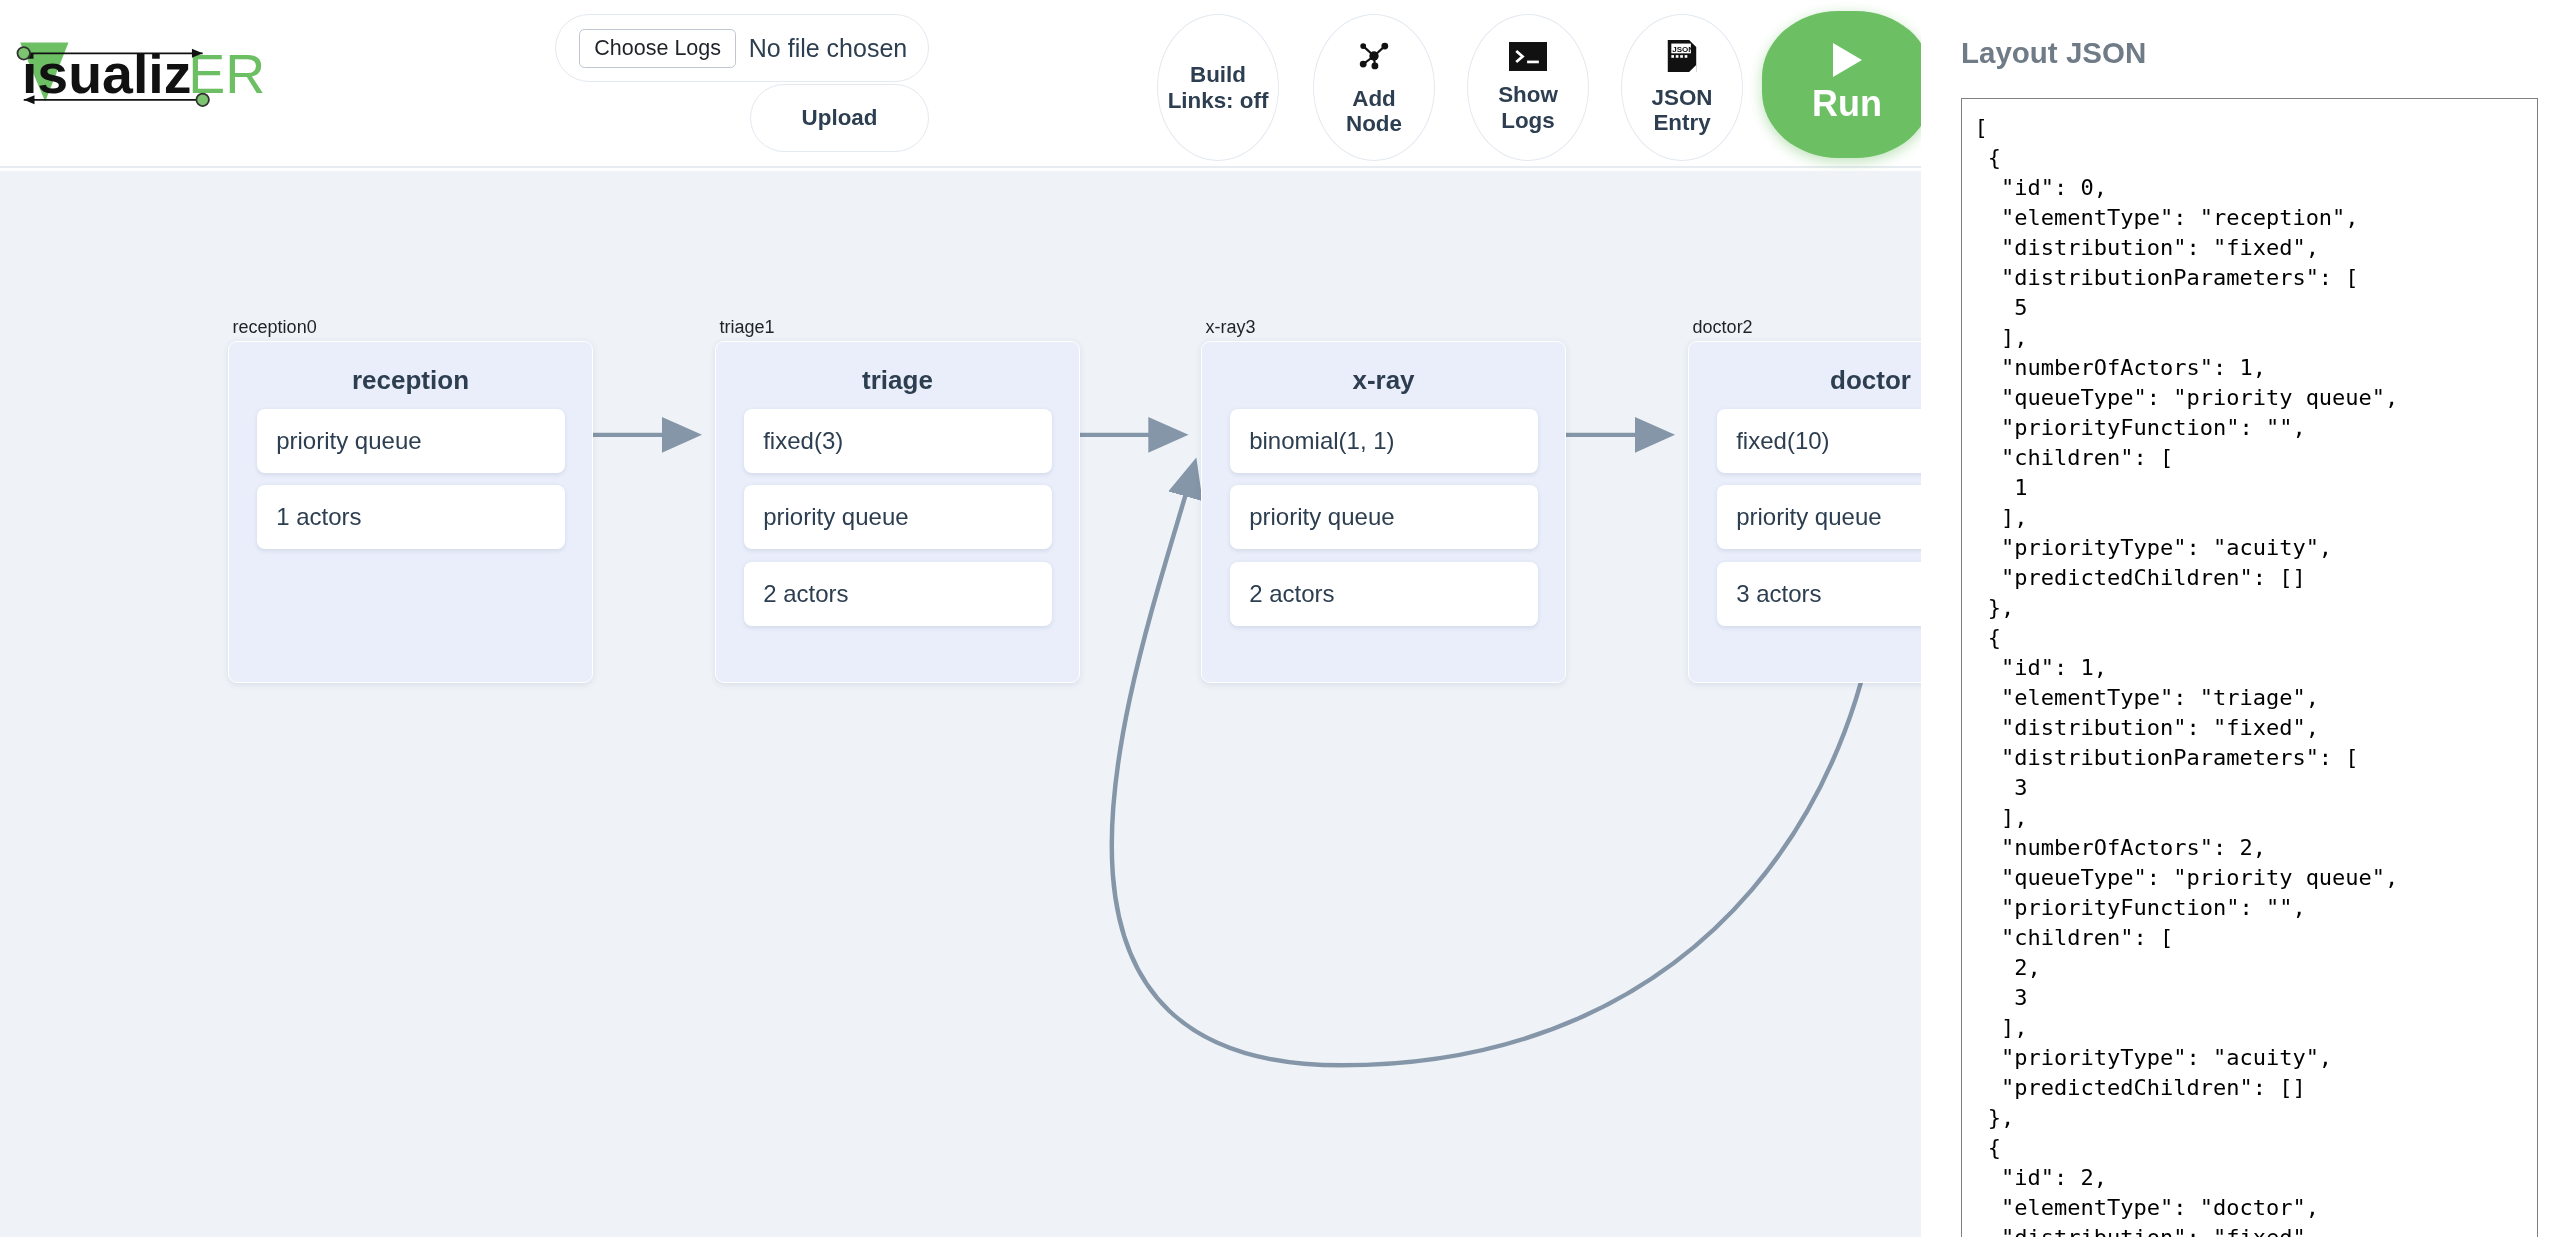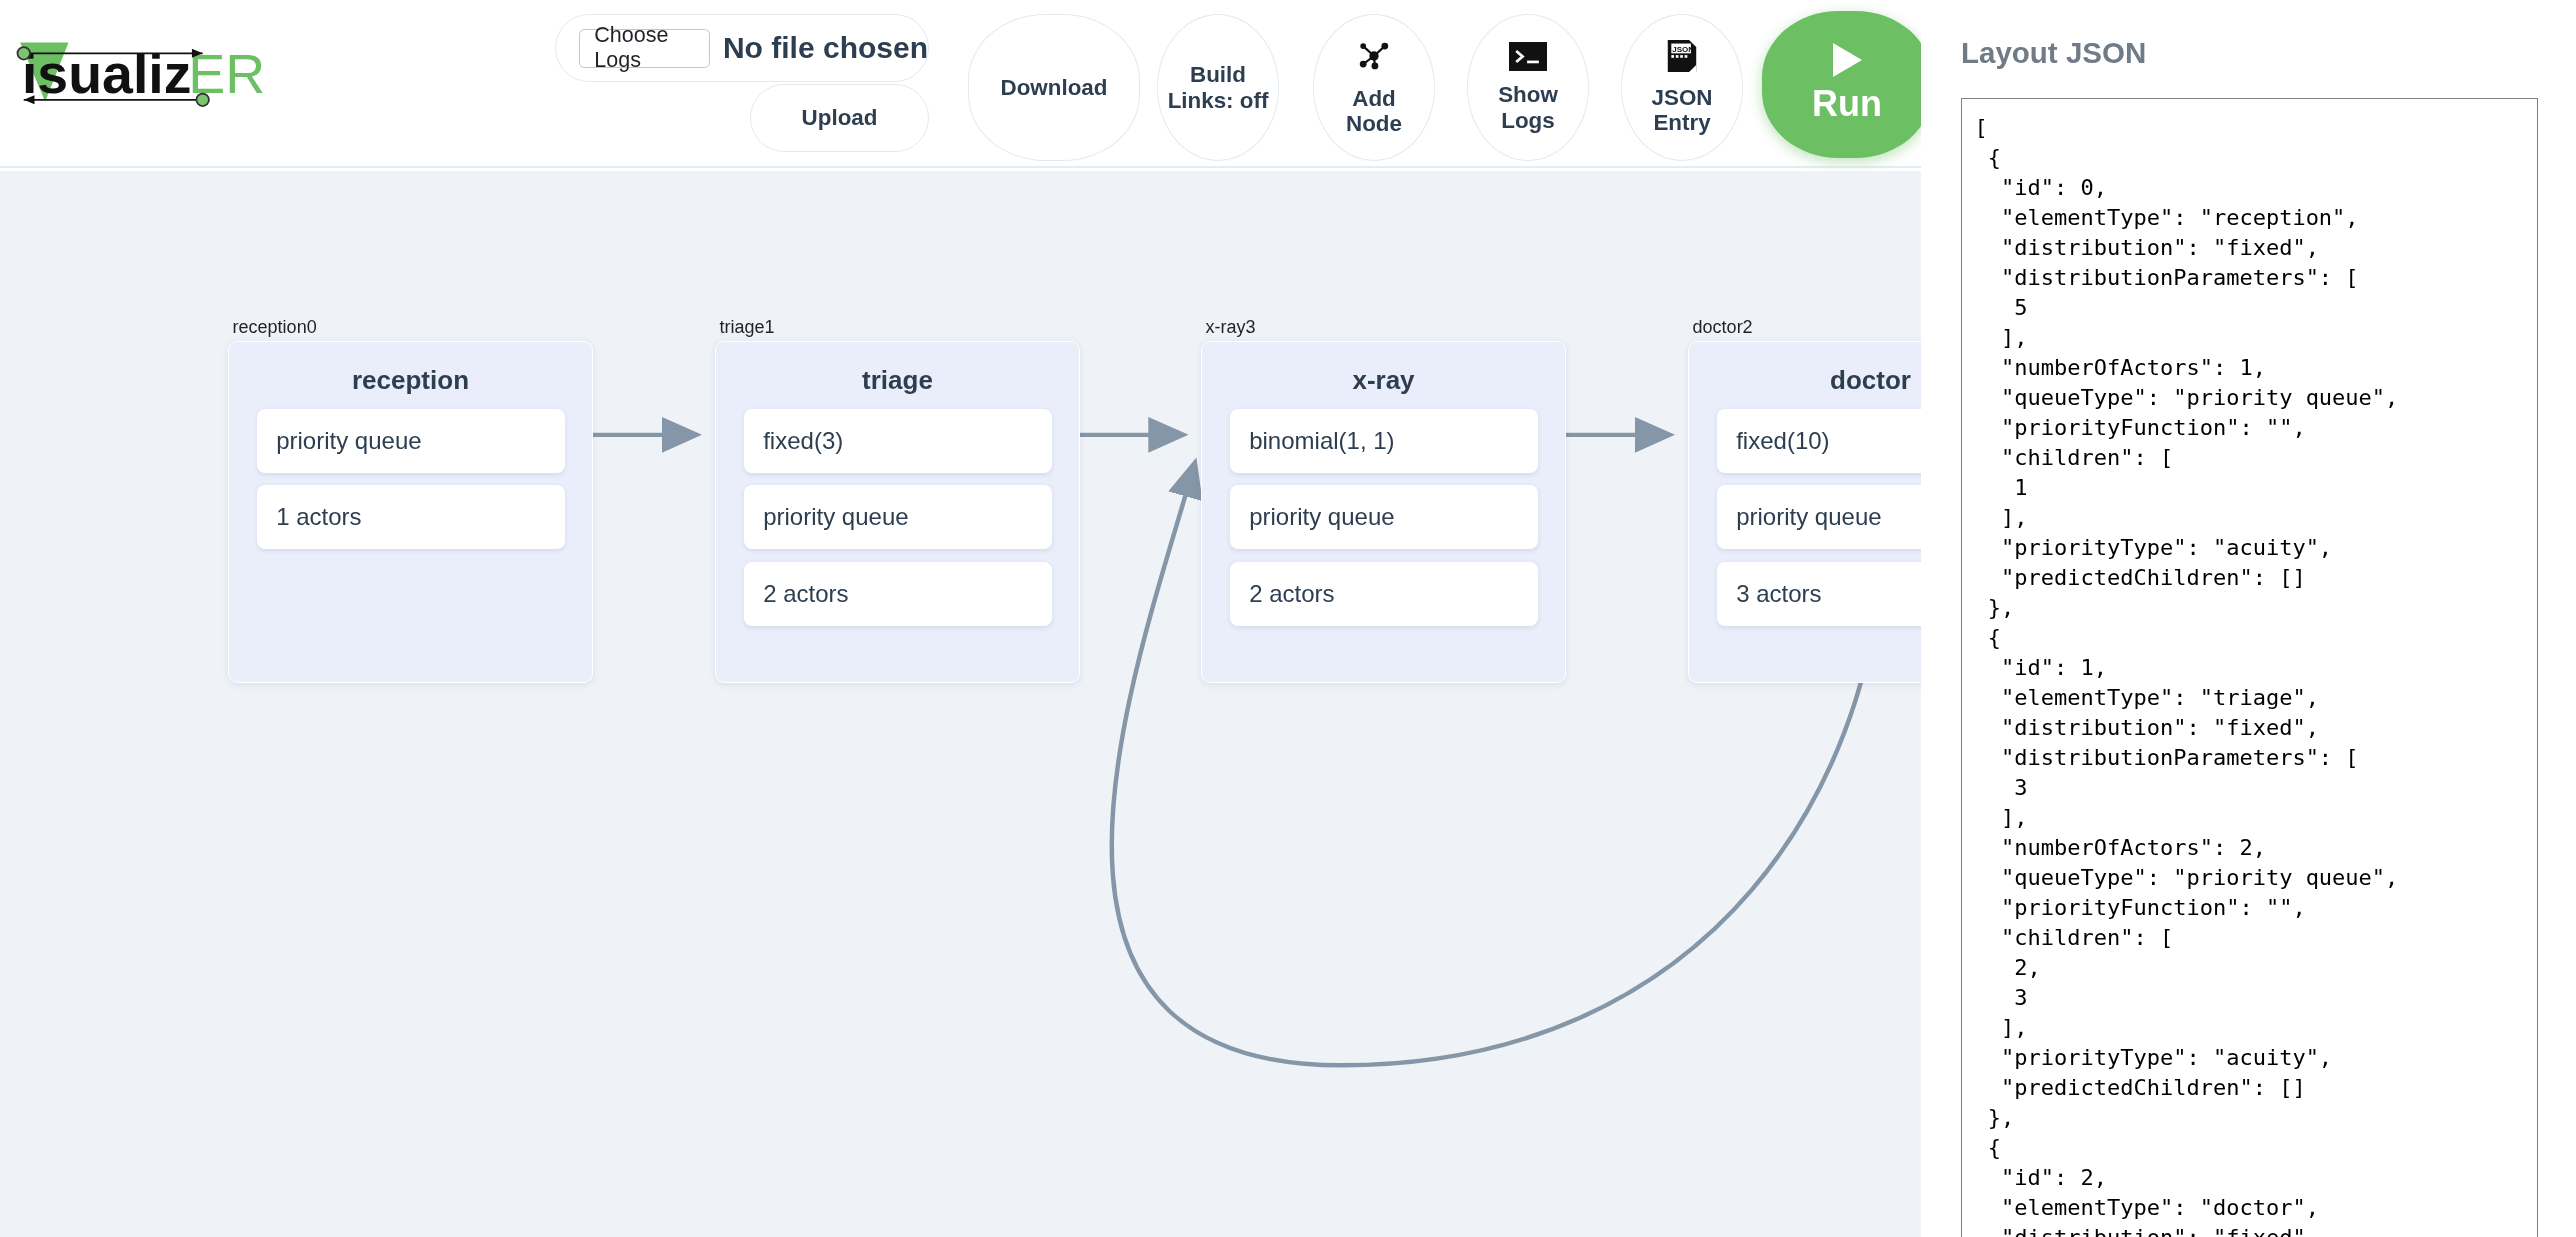--- a/index.html
+++ b/index.html
@@ -51,22 +51,22 @@
     border-radius: 5.4px;
     background: #fff;
     font-family: "Liberation Sans", sans-serif;
     font-size: 21.5px;
     color: #1f2328;
     display: flex; align-items: center;
     cursor: pointer;
   }
   #no-file-label {
     margin-left: 12.5px;
-    font-size: 30px;
-    font-weight: bold;
+    font-size: 25px;
+    font-weight: normal;
     color: #2c3e50;
     white-space: nowrap;
   }
   #upload-btn {
     position: absolute; left: 750px; top: 84px;
     width: 179px; height: 68px;
     border: 1.8px solid #e3e9f0;
     border-radius: 36px;
     background: #fff;
     font-family: "Liberation Sans", sans-serif;
@@ -223,23 +223,20 @@
         </svg>
       </div>
 
       <div id="file-pill">
         <div id="choose-file-btn">Choose Logs</div>
         <div id="no-file-label">No file chosen</div>
       </div>
 
       <button id="upload-btn">Upload</button>
 
-      <div class="tb" id="btn-download">
-        <span>Download</span>
-      </div>
 
       <div class="tb" id="btn-buildlinks">
         <span>Build Links: off</span>
       </div>
 
       <div class="tb" id="btn-addnode">
         <span class="ico">
           <svg width="36" height="36" viewBox="0 0 40 40">
             <line x1="20" y1="20" x2="32" y2="9" stroke="#111" stroke-width="2.4"></line>
             <line x1="20" y1="20" x2="8" y2="9" stroke="#111" stroke-width="2.4"></line>

